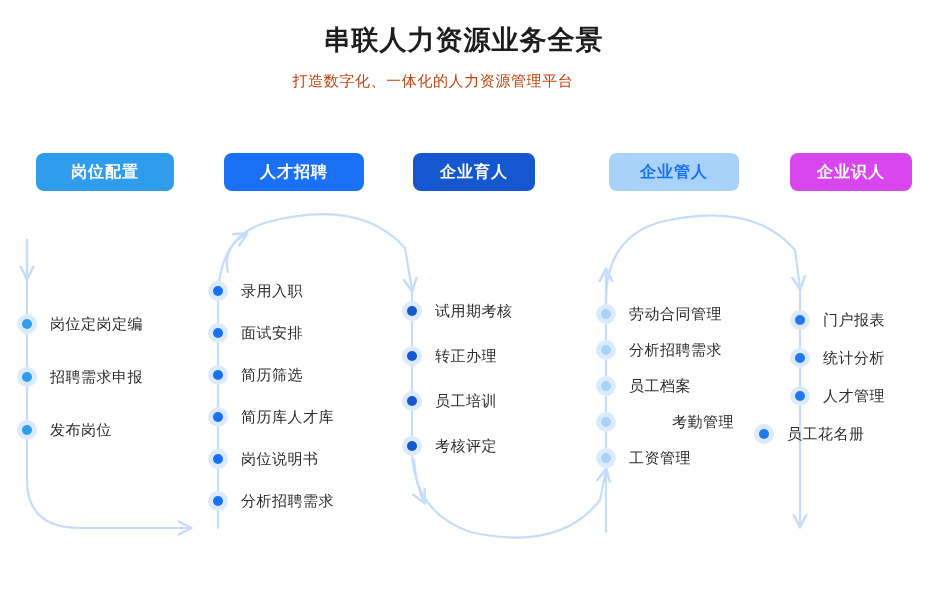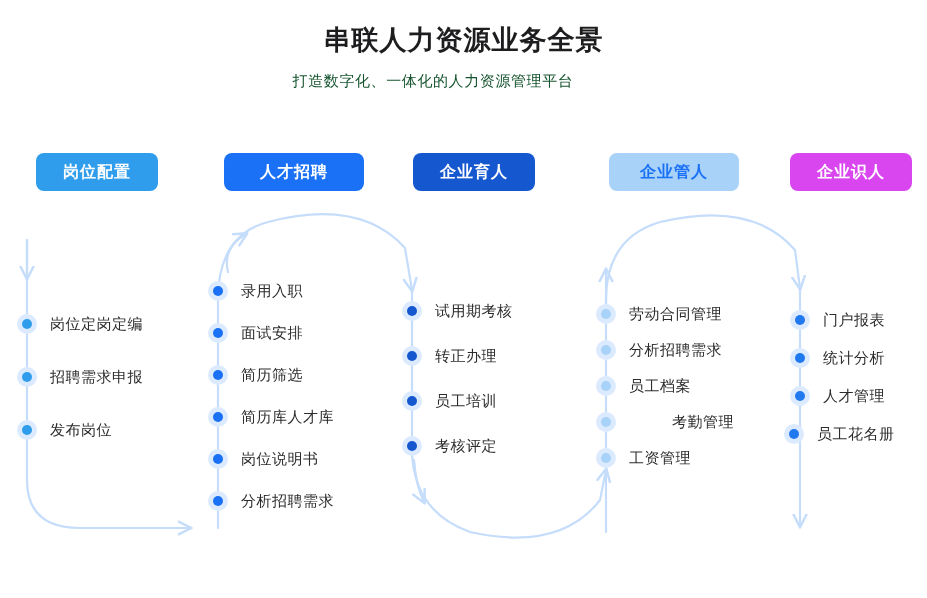--- a/index.html
+++ b/index.html
@@ -28,21 +28,21 @@
     color: #1d1d1f;
     letter-spacing: 1px;
   }
   .subtitle {
     position: absolute;
     left: 0; top: 72px;
     width: 866px;
     text-align: center;
     font-size: 15px;
     font-weight: 400;
-    color: #14532d;
+    color: #c2410c;
     letter-spacing: 0.6px;
   }
 
   
   .badge {
     position: absolute;
     height: 38px;
     border-radius: 8px;
     display: flex;
     align-items: center;
@@ -121,21 +121,21 @@
       <path d="M414,460 Q416,486 424,502" marker-end="url(#ah)"></path>
 
       <path d="M606,532 L606,300 Q606,238 660,222 Q752,200 795,250 L800,288" marker-end="url(#ah)"></path>
       <path d="M606,305 L606,270" marker-end="url(#ah)"></path>
 
       <path d="M800,288 L800,526" marker-end="url(#ah)"></path>
     </g>
   </svg>
 
   <div id="badges">
-      <div class="badge" style="left: 36px; top: 153px; width: 122px; background: rgb(47, 157, 236); color: rgb(255, 255, 255);">岗位配置</div>
+      <div class="badge" style="left: 36px; top: 153px; width: 138px; background: rgb(47, 157, 236); color: rgb(255, 255, 255);">岗位配置</div>
       <div class="badge" style="left: 224px; top: 153px; width: 140px; background: rgb(26, 113, 245); color: rgb(255, 255, 255);">人才招聘</div>
       <div class="badge" style="left: 413px; top: 153px; width: 122px; background: rgb(21, 87, 207); color: rgb(255, 255, 255);">企业育人</div>
       <div class="badge" style="left: 609px; top: 153px; width: 130px; background: rgb(168, 210, 248); color: rgb(26, 113, 245);">企业管人</div>
       <div class="badge" style="left: 790px; top: 153px; width: 122px; background: #d946ef; color: rgb(255, 255, 255);">企业识人</div>
     </div>
   <div id="columns">
       <div class="column">
         <div class="item" style="left: 17px; top: 314px;">
           <span class="bullet" style="background: rgb(220, 234, 255); --c: #2f9dec;"><i></i><span style="position: absolute; left: 5px; top: 5px; width: 10px; height: 10px; border-radius: 50%; background: rgb(47, 157, 236);"></span></span>
           <span class="item-label">岗位定岗定编</span>
@@ -221,20 +221,20 @@
           <span class="item-label">门户报表</span>
         </div>
         <div class="item" style="left: 790px; top: 348px;">
           <span class="bullet" style="background: rgb(220, 234, 255); --c: #2179ef;"><i></i><span style="position: absolute; left: 5px; top: 5px; width: 10px; height: 10px; border-radius: 50%; background: rgb(33, 121, 239);"></span></span>
           <span class="item-label">统计分析</span>
         </div>
         <div class="item" style="left: 790px; top: 386px;">
           <span class="bullet" style="background: rgb(220, 234, 255); --c: #2179ef;"><i></i><span style="position: absolute; left: 5px; top: 5px; width: 10px; height: 10px; border-radius: 50%; background: rgb(33, 121, 239);"></span></span>
           <span class="item-label">人才管理</span>
         </div>
-        <div class="item" style="left: 784px; top: 424px;">
+        <div class="item" style="left: 754px; top: 424px;">
           <span class="bullet" style="background: rgb(220, 234, 255); --c: #2179ef;"><i></i><span style="position: absolute; left: 5px; top: 5px; width: 10px; height: 10px; border-radius: 50%; background: rgb(33, 121, 239);"></span></span>
           <span class="item-label">员工花名册</span>
         </div>
       </div>
     </div>
 
 </div>
 
 </body></html>

